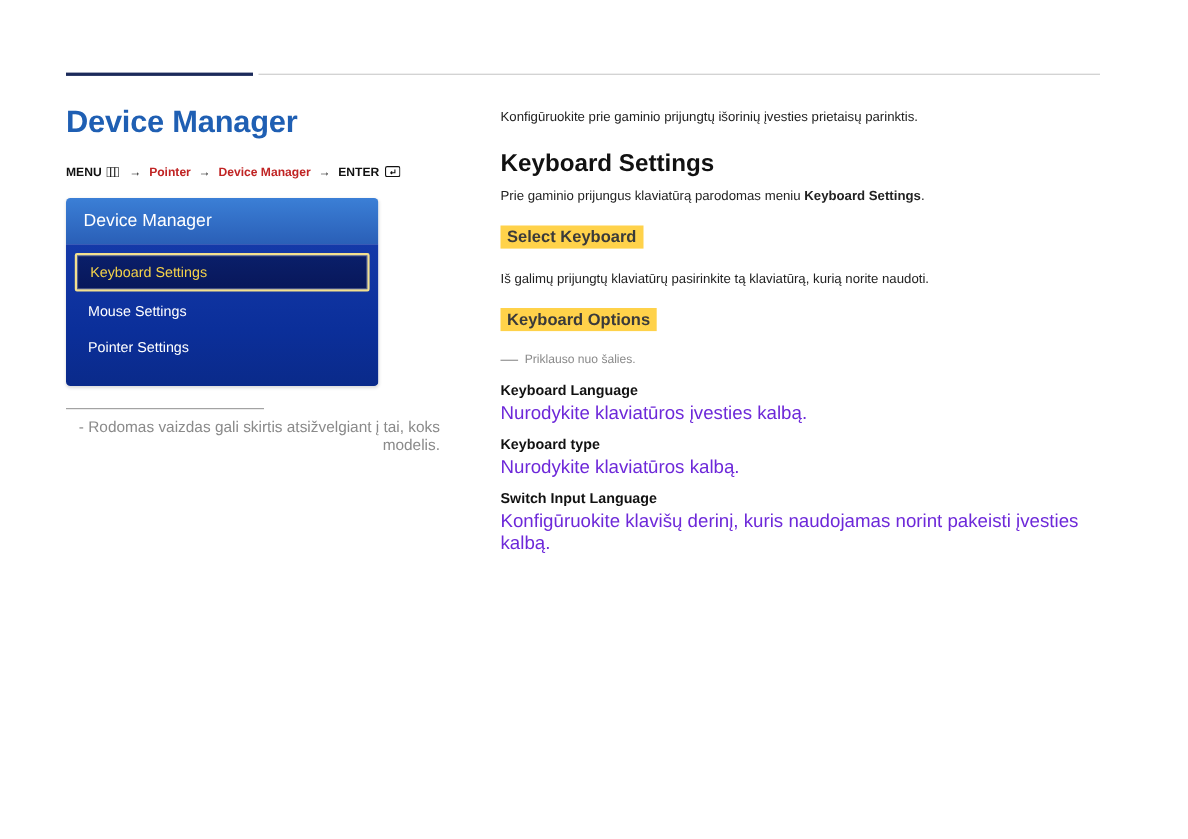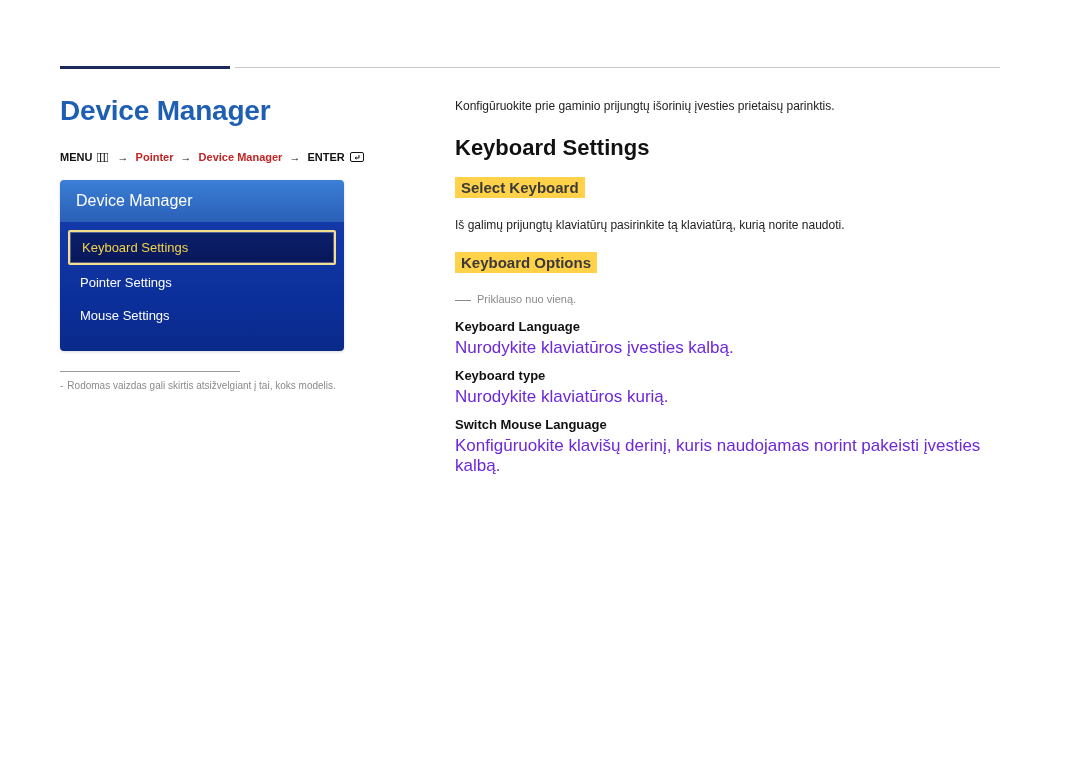--- a/index.html
+++ b/index.html
@@ -101,22 +101,23 @@
   }
 
   .footnote-rule {
     width: 180px;
     height: 1px;
     background: #9a9a9a;
     margin-top: 20px;
     margin-bottom: 8px;
   }
   .footnote {
-    font-size: 10px;
+    font-size: 14px;
     color: #8a8a8a;
+    text-align: right;
   }
   .footnote .dash { margin-right: 4px; }
 
   .intro {
     font-size: 12px;
     color: #222;
     margin-bottom: 22px;
   }
   .section-h2 {
     font-size: 22px;
@@ -199,50 +200,53 @@
         </span>
       </div>
 
       <div class="panel">
         <div class="panel-header">Device Manager</div>
         <div class="panel-body">
           <div class="panel-item selected">
             <span>Keyboard Settings</span>
           </div>
           <div class="panel-item">
-            <span>Pointer Settings</span>
+            <span>Mouse Settings</span>
           </div>
           <div class="panel-item">
-            <span>Mouse Settings</span>
+            <span>Pointer Settings</span>
           </div>
         </div>
       </div>
 
       <div class="footnote-rule"></div>
       <div class="footnote">
         <span class="dash">-</span><span>Rodomas vaizdas gali skirtis atsižvelgiant į tai, koks modelis.</span>
       </div>
     </div>
 
     <div class="right-col">
       <div class="intro">Konfigūruokite prie gaminio prijungtų išorinių įvesties prietaisų parinktis.</div>
 
       <div class="section-h2">Keyboard Settings</div>
+      <div class="section-p">
+        <span>Prie gaminio prijungus klaviatūrą parodomas meniu </span><span class="inline-bold">Keyboard Settings</span><span>.</span>
+      </div>
 
       <div><span class="highlight-h3">Select Keyboard</span></div>
       <div class="section-p">Iš galimų prijungtų klaviatūrų pasirinkite tą klaviatūrą, kurią norite naudoti.</div>
 
       <div><span class="highlight-h3">Keyboard Options</span></div>
       <div class="note-line">
-        <span class="big-dash"></span><span>Priklauso nuo vieną.</span>
+        <span class="big-dash"></span><span>Priklauso nuo šalies.</span>
       </div>
 
       <div class="sub-h4">Keyboard Language</div>
       <div class="sub-p">Nurodykite klaviatūros įvesties kalbą.</div>
 
       <div class="sub-h4">Keyboard type</div>
-      <div class="sub-p">Nurodykite klaviatūros kurią.</div>
-
-      <div class="sub-h4">Switch Mouse Language</div>
+      <div class="sub-p">Nurodykite klaviatūros kalbą.</div>
+
+      <div class="sub-h4">Switch Input Language</div>
       <div class="sub-p">Konfigūruokite klavišų derinį, kuris naudojamas norint pakeisti įvesties kalbą.</div>
     </div>
   </div>
 </div>
 
 </body></html>

